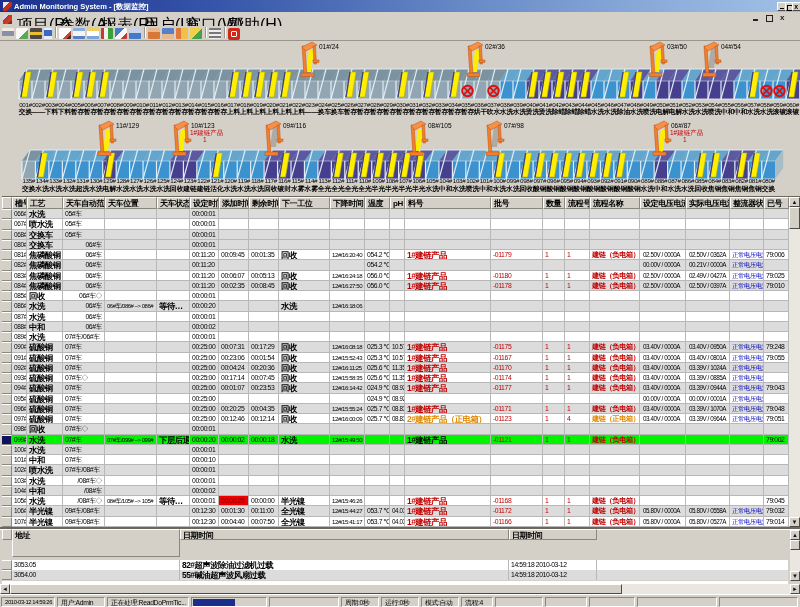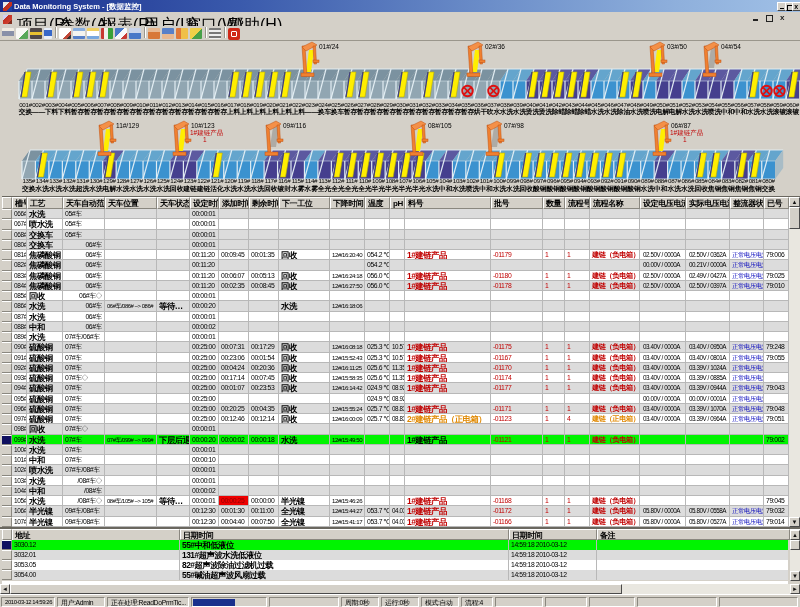--- a/index.html
+++ b/index.html
@@ -24,21 +24,21 @@
 .sthumb{background:#d4d0c8;border:1px solid;border-color:#fff #4a4a4a #4a4a4a #fff;box-sizing:border-box}
 .strack{background:#e9e7e0}
 
 #statusbar{left:0;top:594px;width:800px;height:13px;background:#d4d0c8;border-top:1px solid #fff}
 .spanel{position:absolute;top:1.5px;height:10.5px;box-sizing:border-box;border:1px solid;border-color:#8a877f #fff #fff #8a877f;font-size:6.8px;letter-spacing:-0.3px;line-height:9.5px;color:#000;padding-left:3px;white-space:nowrap;overflow:hidden}
 </style></head>
 <body>
 <div id="root">
 <div id="titlebar" class="abs"></div>
 <div class="abs" style="left:3px;top:1.5px;width:9px;height:9px;background:linear-gradient(135deg,#e8e8e8 35%,#c03020 36%,#c03020 70%,#2040a0 71%)"></div>
-<div id="title-text" class="abs">Data Monitoring System - [数据监控]</div>
+<div id="title-text" class="abs">Admin Monitoring System - [数据监控]</div>
 <div class="tbtn abs" style="left:777px">
       <div class="abs" style="left:1.5px;top:5px;width:4px;height:1.5px;background:#000"></div>
     </div>
 <div class="tbtn abs" style="left:784.5px">
       <div class="abs" style="left:1.5px;top:2px;width:4px;height:4px;border:1px solid #000;border-top-width:1.5px"></div>
     </div>
 <div class="tbtn abs" style="left:792px;font-family:'Liberation Sans';font-weight:bold;font-size:7px;line-height:8px">x</div>
 <div id="menubar" class="abs"></div>
 <div class="abs" style="left:3px;top:15px;width:9px;height:9px;background:linear-gradient(135deg,#d0d0f0 30%,#c03020 31%,#d04030 75%,#803020 76%)"></div>
 <div class="mitem abs" style="left:17px;top:15px">项目(P)</div>
@@ -2097,35 +2097,20 @@
 
 <div class="abs strack" style="left: 789px; top: 197px; width: 11px; height: 330px;"></div>
     <div class="abs sbtn" style="left: 789px; top: 197px; width: 11px; height: 10px;">▲</div>
     <div class="abs sthumb" style="left: 789px; top: 207px; width: 11px; height: 22px;"></div>
     <div class="abs sbtn" style="left: 789px; top: 517px; width: 11px; height: 10px;">▼</div>
     <div class="abs" style="left: 0px; top: 527px; width: 800px; height: 2px; background: rgb(106, 103, 95); border-bottom: 1px solid rgb(255, 255, 255);"></div>
     <div class="hcell abs" style="left: 2px; top: 529px; width: 10px; height: 11px;"></div>
     <div class="hcell abs" style="left: 12px; top: 529px; width: 168px; height: 28px;">地址</div>
     <div class="hcell abs" style="left: 180px; top: 529px; width: 329px; height: 11px;">日期时间</div>
     <div class="hcell abs" style="left: 509px; top: 529px; width: 88px; height: 11px;">日期时间</div>
-    <div class="hcell abs" style="left: 597px; top: 529px; width: 193px; height: 11px;">备注</div>
-    <div class="abs" style="left: 2px; top: 540px; width: 786px; height: 10px; background: rgb(0, 244, 0); overflow: hidden;">
-      <div class="tcell rowhdr" style="left: 0px; width: 10px; height: 10px; background: rgb(16, 16, 96);"></div>
-      <div class="tcell" style="left: 10px; width: 168px; height: 10px; border-bottom: none;">3030.12</div>
-      <div class="tcell" style="left: 178px; width: 329px; height: 10px; border-bottom: none; font-size: 8.4px; letter-spacing: -0.5px; font-weight: bold;">55#中和低液位</div>
-      <div class="tcell" style="left: 507px; width: 88px; height: 10px; border-bottom: none;">14:59:18 2010-03-12</div>
-      <div class="tcell" style="left: 595px; width: 193px; height: 10px; border-bottom: none;"></div>
-    </div>
-    <div class="abs" style="left: 2px; top: 550px; width: 786px; height: 10px; background: rgb(220, 220, 220); overflow: hidden;">
-      <div class="tcell rowhdr" style="left: 0px; width: 10px; height: 10px;"></div>
-      <div class="tcell" style="left: 10px; width: 168px; height: 10px; border-bottom: none;">3032.01</div>
-      <div class="tcell" style="left: 178px; width: 329px; height: 10px; border-bottom: none; font-size: 8.4px; letter-spacing: -0.5px; font-weight: bold;">131#超声波水洗低液位</div>
-      <div class="tcell" style="left: 507px; width: 88px; height: 10px; border-bottom: none;">14:59:18 2010-03-12</div>
-      <div class="tcell" style="left: 595px; width: 193px; height: 10px; border-bottom: none;"></div>
-    </div>
     <div class="abs" style="left: 2px; top: 560px; width: 786px; height: 10px; background: rgb(255, 255, 255); overflow: hidden;">
       <div class="tcell rowhdr" style="left: 0px; width: 10px; height: 10px;"></div>
       <div class="tcell" style="left: 10px; width: 168px; height: 10px; border-bottom: none;">3053.05</div>
       <div class="tcell" style="left: 178px; width: 329px; height: 10px; border-bottom: none; font-size: 8.4px; letter-spacing: -0.5px; font-weight: bold;">82#超声波除油过滤机过载</div>
       <div class="tcell" style="left: 507px; width: 88px; height: 10px; border-bottom: none;">14:59:18 2010-03-12</div>
       <div class="tcell" style="left: 595px; width: 193px; height: 10px; border-bottom: none;"></div>
     </div>
     <div class="abs" style="left: 2px; top: 570px; width: 786px; height: 10px; background: rgb(220, 220, 220); overflow: hidden;">
       <div class="tcell rowhdr" style="left: 0px; width: 10px; height: 10px;"></div>
       <div class="tcell" style="left: 10px; width: 168px; height: 10px; border-bottom: none;">3054.00</div>

